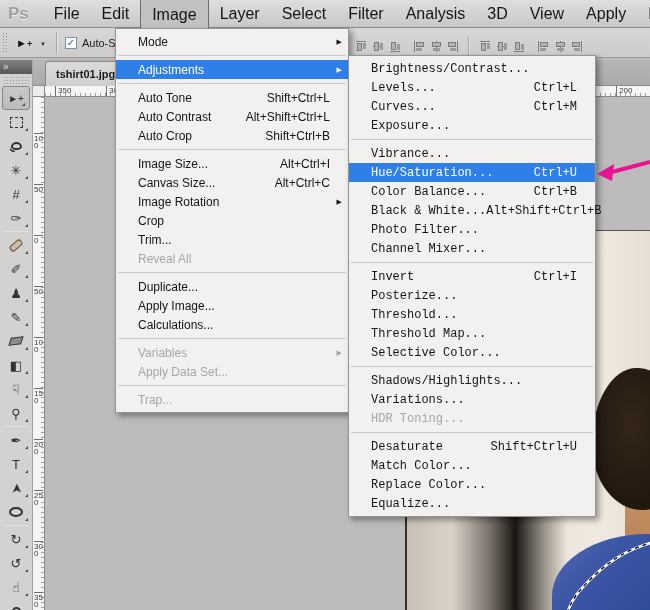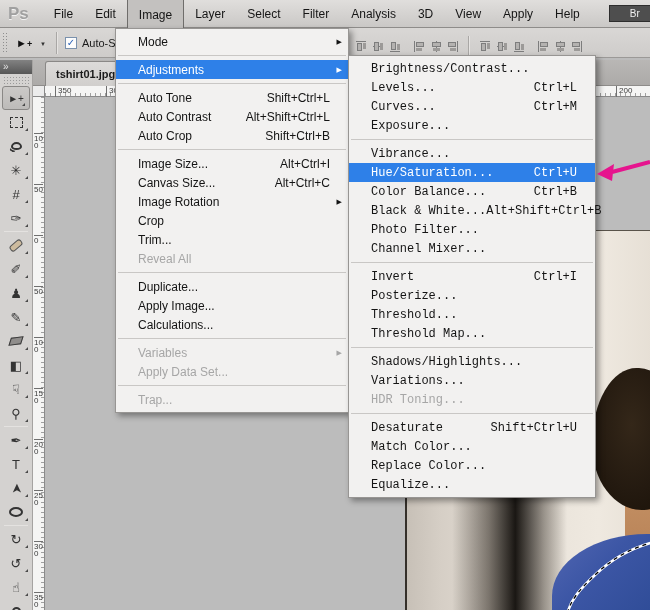--- a/index.html
+++ b/index.html
@@ -8,21 +8,21 @@
     width:650px; height:610px; position:relative; overflow:hidden;
     background:#bcbcbc; font-family:"Liberation Sans","DejaVu Sans",sans-serif;
     -webkit-font-smoothing:antialiased;
   }
   
   #menubar { position:absolute; top:0; left:0; right:0; height:28px; z-index:40;
     background:linear-gradient(#e0dedc,#cac8c6); border-bottom:1px solid #8e8c8a;
     display:flex; align-items:center; }
   .ps-logo { font-size:17px; font-weight:bold; color:#a0a0a0; margin:0 14px 0 8px;
     text-shadow:0 1px 0 #f2f2f2; letter-spacing:0px; }
-  .mb-item { font-size:12px; color:#151515; padding:0 11px; height:27px;
+  .mb-item { font-size:16px; color:#151515; padding:0 11px; height:27px;
     display:flex; align-items:center; cursor:default; }
   .mb-item.active { background:#c3c1bf; border:1px solid #6f6d6b; border-bottom:none;
     height:33px; margin-bottom:-1px; }
   .mb-divider { width:1px; height:16px; background:#969492; margin:0 9px;
     box-shadow:1px 0 0 #e8e6e4; }
   .mb-btn { font-size:10px; font-weight:normal; border-radius:0; padding:2px 20px;
     margin-right:16px; line-height:11px; }
   .mb-btn.dark { background:#4e4e4e; color:#efefef; border:1px solid #2d2d2d; }
   
   #optionsbar { position:absolute; top:28px; left:0; right:0; height:30px; z-index:30;
@@ -454,20 +454,24 @@
       <span class="mi-accel"></span>
     </div>
     <div class="menu-item">
       <span class="mi-label">Threshold...</span>
       <span class="mi-accel"></span>
     </div>
     <div class="menu-item">
       <span class="mi-label">Threshold Map...</span>
       <span class="mi-accel"></span>
     </div>
+    <div class="menu-item">
+      <span class="mi-label">Selective Color...</span>
+      <span class="mi-accel"></span>
+    </div>
     <div class="menu-sep"></div>
     <div class="menu-item">
       <span class="mi-label">Shadows/Highlights...</span>
       <span class="mi-accel"></span>
     </div>
     <div class="menu-item">
       <span class="mi-label">Variations...</span>
       <span class="mi-accel"></span>
     </div>
     <div class="menu-item disabled">

